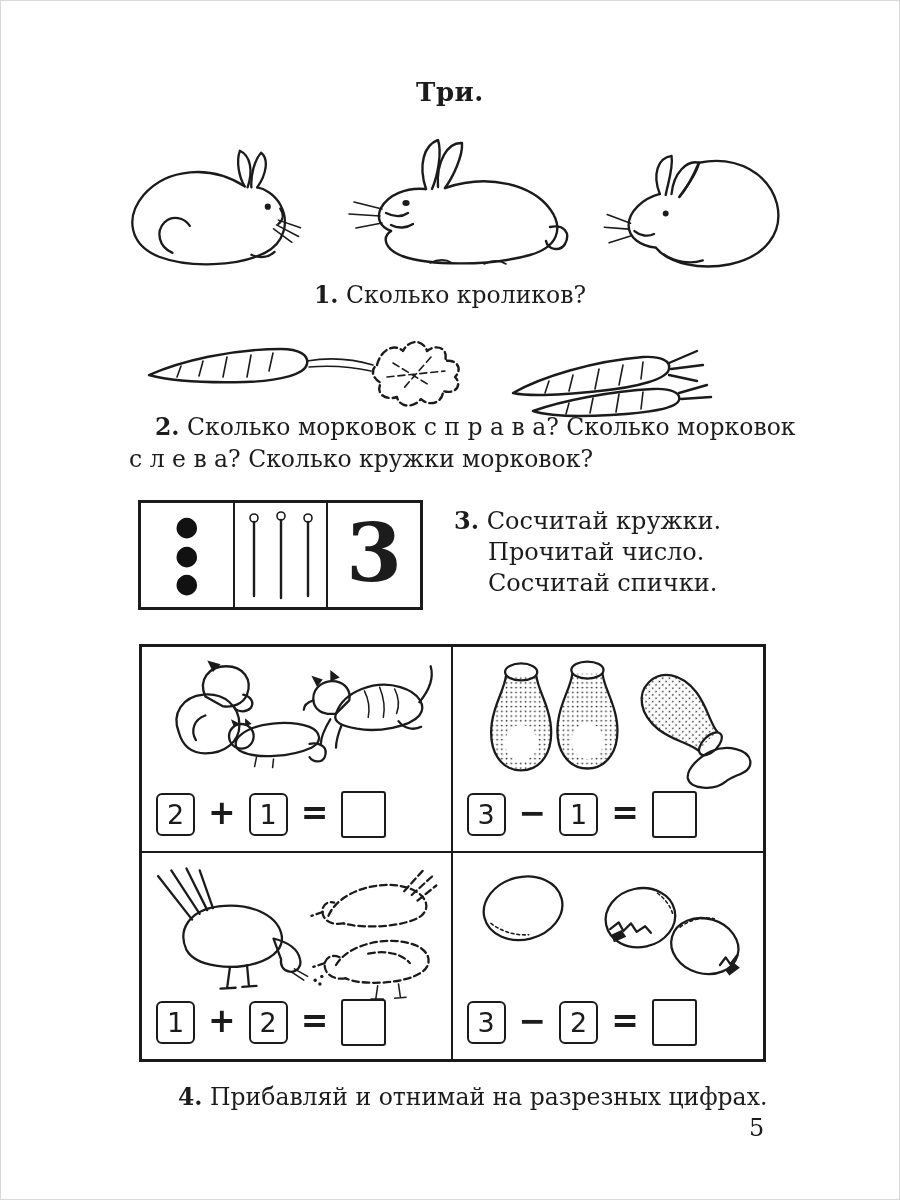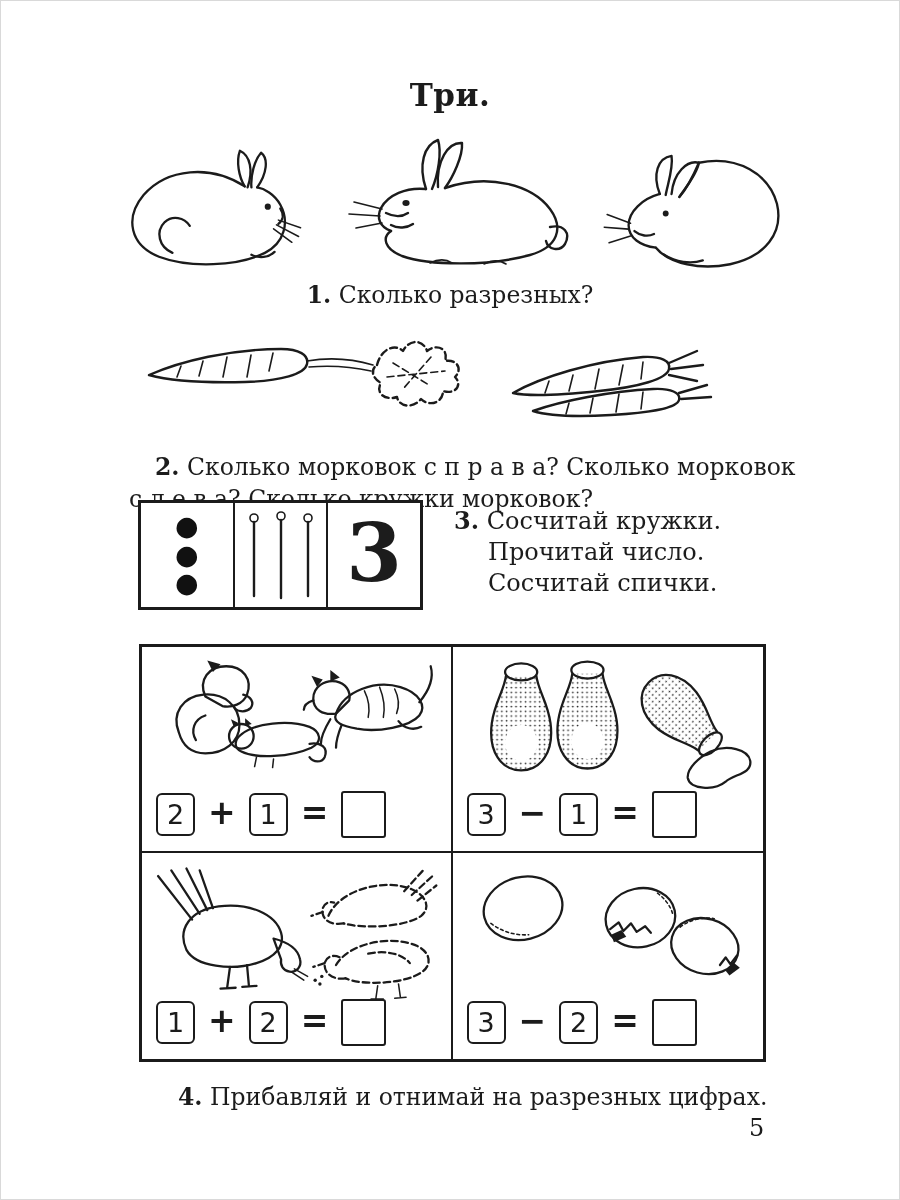--- a/index.html
+++ b/index.html
@@ -4,32 +4,32 @@
 <style>
   * { margin:0; padding:0; box-sizing:border-box; }
   html,body { background:#ffffff; }
   .page {
     position:relative; width:900px; height:1200px; margin:0 auto;
     background:#ffffff; border:1px solid #d9d9d9; overflow:hidden;
     font-family:"DejaVu Serif","Liberation Serif",serif; color:#1c1c1c;
   }
   .title {
     position:absolute; top:76px; left:0; width:100%;
-    text-align:center; font-size:31px; font-weight:bold; letter-spacing:0.5px;
+    text-align:center; font-size:26px; font-weight:bold; letter-spacing:0.5px;
   }
   .rabbits-row {
     position:absolute; top:126px; left:112px; width:676px; height:148px;
     display:flex; justify-content:space-between; align-items:flex-end;
   }
   .q { font-size:23.5px; line-height:32px; }
   .qnum { font-weight:bold; }
   .q1 { position:absolute; top:278px; left:0; width:100%; text-align:center; }
   .carrots-row { position:absolute; top:318px; left:140px; width:620px; height:100px; }
   .q2 { position:absolute; top:410px; left:128px; width:668px; }
-  .q2 .line1 { padding-left:26px;margin-top:40px; }
+  .q2 .line1 { padding-left:26px; }
   .number-box {
     position:absolute; left:137px; top:499px; width:285px; height:110px;
     border:3px solid #1b1b1b; display:flex; background:#fff;
   }
   .nb-cell { flex:1; border-right:2.5px solid #1b1b1b; display:flex; align-items:center; justify-content:center; position:relative; }
   .nb-cell:last-child { border-right:none; }
   .dots { font-family:"DejaVu Sans",sans-serif; font-size:27px; line-height:1.06; white-space:pre-line; text-align:center; color:#111; }
   .numeral { font-size:80px; font-weight:bold; line-height:1; transform:translateY(-2px); }
   .q3-block { position:absolute; left:453px; top:504px; font-size:24px; line-height:31px; }
   .q3-line { display:block; }
@@ -114,21 +114,21 @@
       <path class="ln" d="M34,80 C40,85 48,86 54,83"></path>
       <path class="lnthin" d="M30,72 L6,63 M28,78 L3,76 M30,85 L8,92"></path>
       <path class="ln" d="M100,10 C140,2 172,22 180,52 C187,82 168,106 132,114 C102,120 70,114 56,97"></path>
       <path class="ln" d="M80,45 C88,36 94,24 100,10"></path>
       <path class="ln" d="M64,104 C76,112 92,114 104,110"></path>
     </svg>
   </div>
 
   <p class="q q1">
     <span class="qnum">1.</span>
-    <span>Сколько разрезных?</span>
+    <span>Сколько кроликов?</span>
   </p>
 
   <div class="carrots-row">
     <svg width="620" height="100" viewBox="0 0 620 100">
       <path class="ln" d="M8,56 C40,42 90,30 140,30 C158,30 168,36 166,45 C164,55 140,62 104,63 C66,64 30,62 8,56 Z"></path>
       <path class="lnthin" d="M40,47 L36,58 M62,42 L58,57 M86,38 L82,58 M110,36 L106,58 M132,34 L128,52"></path>
       <path class="lnthin" d="M166,42 C190,38 212,40 232,46 M168,48 C192,46 212,48 230,52"></path>
       <path class="ln sketch" d="M236,46 C240,30 254,24 262,32 C268,20 282,20 286,32 C296,24 308,30 304,42 C316,40 322,50 314,58 C322,66 314,76 302,72 C302,84 288,88 280,80 C272,90 258,88 256,78 C244,82 234,74 240,64 C230,58 230,50 236,46 Z"></path>
       <path class="lnthin sketch" d="M252,44 L288,66 M290,38 L262,70 M246,58 L304,52"></path>
       <path class="ln" d="M372,74 C400,58 452,42 502,38 C520,37 530,42 528,50 C526,60 498,68 458,72 C420,76 390,78 372,74 Z"></path>

